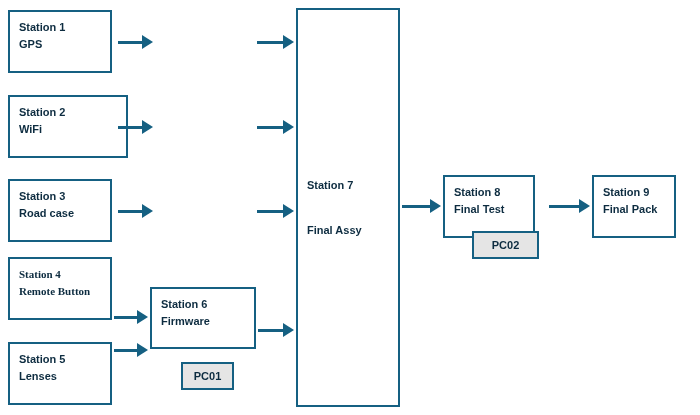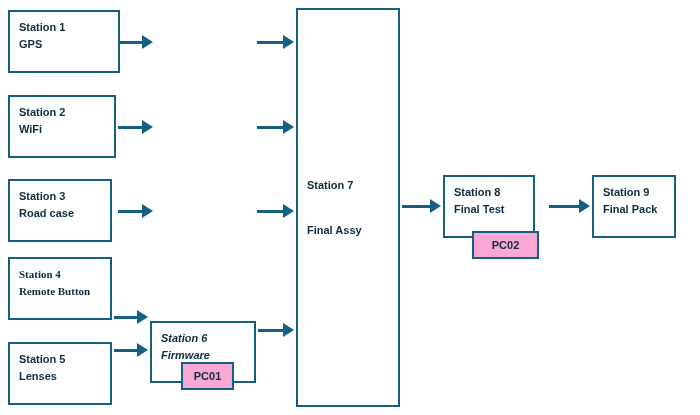--- a/index.html
+++ b/index.html
@@ -26,21 +26,21 @@
   }
   .node.center-v {
     display: flex;
     flex-direction: column;
     justify-content: center;
   }
   .pc {
     position: absolute;
     box-sizing: border-box;
     border: 2px solid var(--accent);
-    background: #f9a8d4;
+    background: #e5e5e5;
     color: var(--text);
     font-size: 11px;
     font-weight: bold;
     display: flex;
     align-items: center;
     justify-content: center;
   }
   .arrow { position: absolute; height: 0; }
   .arrow .shaft {
     position: absolute;
@@ -55,46 +55,46 @@
     border-left: 11px solid var(--accent);
     border-top: 7px solid transparent;
     border-bottom: 7px solid transparent;
   }
 </style>
 </head>
 <body>
 
 <div class="canvas" style="--accent: #156082; --text: #0d2c40;">
 
-  <div class="node" style="left:8px; top:10px; width:112px; height:63px;">
+  <div class="node" style="left:8px; top:10px; width:104px; height:63px;">
     <div>Station 1</div>
     <div>GPS</div>
   </div>
 
-  <div class="node" style="left:8px; top:95px; width:108px; height:63px;">
+  <div class="node" style="left:8px; top:95px; width:120px; height:63px;">
     <div>Station 2</div>
     <div>WiFi</div>
   </div>
 
   <div class="node" style="left:8px; top:179px; width:104px; height:63px;">
     <div>Station 3</div>
     <div>Road case</div>
   </div>
 
   <div class="node" style="left:8px; top:257px; width:104px; height:63px;font-family:Liberation Serif, serif;">
     <div>Station 4</div>
     <div>Remote Button</div>
   </div>
 
   <div class="node" style="left:8px; top:342px; width:104px; height:63px;">
     <div>Station 5</div>
     <div>Lenses</div>
   </div>
 
-  <div class="node" style="left:150px; top:321px; width:106px; height:62px;font-style:italic;">
+  <div class="node" style="left:150px; top:287px; width:106px; height:62px;">
     <div>Station 6</div>
     <div>Firmware</div>
   </div>
   <div class="pc" style="left:181px; top:362px; width:53px; height:28px;">PC01</div>
 
   <div class="node center-v" style="left:296px; top:8px; width:104px; height:399px;gap:28px;">
     <div>Station 7</div>
     <div>Final Assy</div>
   </div>
 

